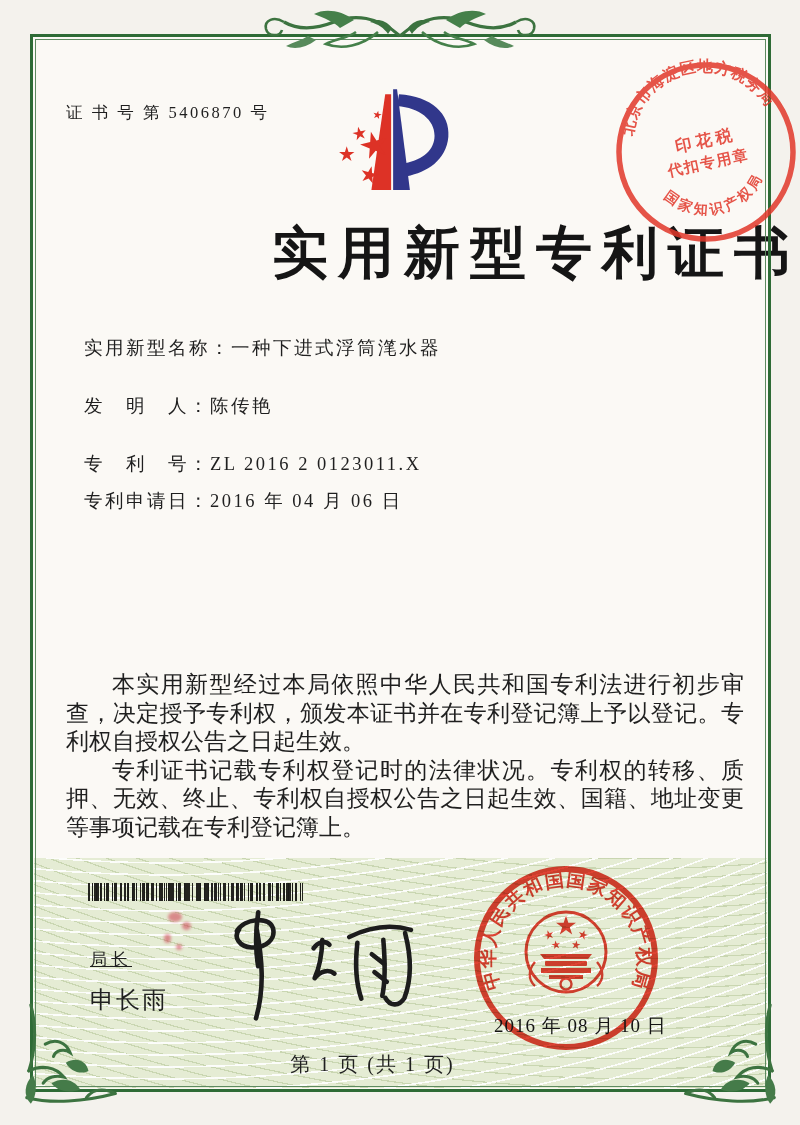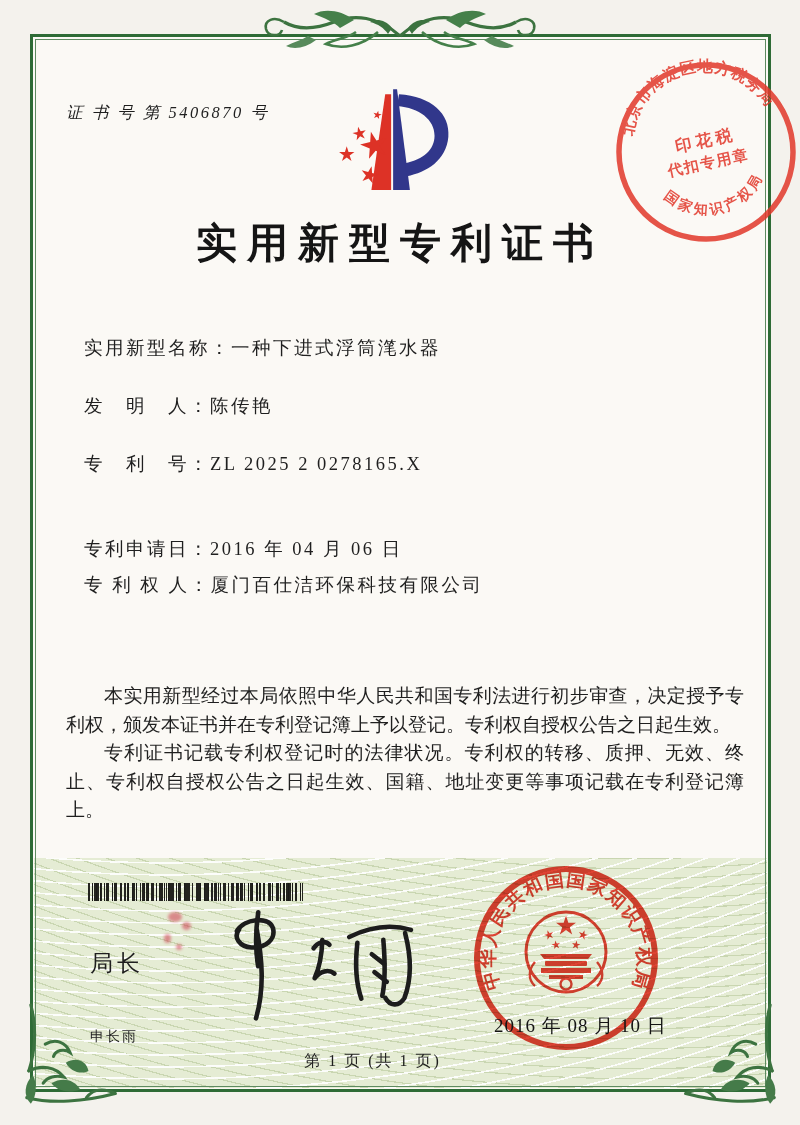--- a/index.html
+++ b/index.html
@@ -12,43 +12,43 @@
   .paper{position:absolute;left:33px;top:37px;right:32px;bottom:36px;background:#fbf9f5;}
   .cert-border{position:absolute;left:30px;top:34px;right:29px;bottom:33px;border:3px solid #2e6b36;z-index:2;pointer-events:none;}
   .cert-border .inner{position:absolute;left:2px;top:2px;right:2px;bottom:2px;border:1.5px solid #5d8a60;}
   .band{
     position:absolute;left:34px;right:33px;top:858px;bottom:37px;z-index:1;
     background-color:#e5ecd4;
     background-image:
       repeating-radial-gradient(circle at 18% -1400px, rgba(255,255,255,0.9) 0 1.6px, rgba(255,255,255,0) 1.6px 12px),
       repeating-radial-gradient(circle at 82% -1500px, rgba(173,192,142,0.5) 0 1.2px, rgba(173,192,142,0) 1.2px 10px);
   }
-  .cert-no{position:absolute;left:66px;top:102px;font-size:16.5px;letter-spacing:2.5px;font-style:italic;}
+  .cert-no{position:absolute;left:66px;top:102px;font-size:16.5px;letter-spacing:2.5px;}
   .logo{position:absolute;left:327px;top:84px;width:148px;height:134px;}
   .tax-stamp{position:absolute;left:608px;top:54px;width:196px;height:196px;transform:rotate(-12deg);opacity:.85;z-index:2;}
-  .title{position:absolute;left:0;right:0;top:216px;text-align:center;font-size:41px;font-weight:bold;letter-spacing:10px;color:#151515;}
+  .title{position:absolute;left:0;right:0;top:216px;text-align:right;font-size:56px;font-weight:bold;letter-spacing:10px;color:#151515;}
   .field{position:absolute;left:84px;font-size:18.5px;letter-spacing:2.5px;white-space:pre;}
-  .f0{top:335px}.f1{top:393px}.f2{top:451px}.f3{top:536px}.f4{top:572px}.f5{top:632px}
-  .body-text{position:absolute;left:66px;top:671px;width:678px;font-size:19px;line-height:28.6px;text-align:justify;margin-top:11px;}
+  .f0{top:335px}.f1{top:393px}.f2{top:451px}.f3{top:488px}.f4{top:572px}.f5{top:632px}
+  .body-text{position:absolute;left:66px;top:671px;width:678px;font-size:23px;line-height:28.6px;text-align:justify;}
   .body-text p{margin:0;text-indent:2em;}
   .barcode{
     position:absolute;left:88px;top:883px;width:215px;height:18px;z-index:3;
     background-image:
       repeating-linear-gradient(90deg,#23231f 0 1.5px,transparent 1.5px 6.5px),
       repeating-linear-gradient(90deg,#23231f 0 2.5px,transparent 2.5px 9px),
       repeating-linear-gradient(90deg,#1a1a18 0 1px,transparent 1px 4px);
   }
   .smudge{position:absolute;left:160px;top:908px;width:46px;height:52px;z-index:3;filter:blur(1.5px);opacity:.55;}
   .smudge i{position:absolute;background:#cf3a4e;border-radius:50%;}
-  .director-title{position:absolute;left:90px;top:948px;font-size:23px;letter-spacing:4px;z-index:3;}
-  .director-name{position:absolute;left:90px;top:984px;font-size:14px;letter-spacing:2px;z-index:3;margin-top:44px;}
+  .director-title{position:absolute;left:90px;top:948px;font-size:17px;letter-spacing:4px;z-index:3;text-decoration:underline;}
+  .director-name{position:absolute;left:90px;top:984px;font-size:24px;letter-spacing:2px;z-index:3;}
   .signature{position:absolute;left:222px;top:898px;width:200px;height:125px;z-index:4;transform:rotate(-2deg);}
   .seal{position:absolute;left:455px;top:854px;width:222px;height:212px;z-index:3;mix-blend-mode:multiply;opacity:.93;}
   .seal-date{position:absolute;left:494px;top:1013px;font-size:19px;letter-spacing:1px;z-index:5;color:#141414;}
-  .page-footer{position:absolute;left:0;right:55px;top:1051px;text-align:center;font-size:16px;letter-spacing:2px;z-index:3;}
+  .page-footer{position:absolute;left:0;right:55px;top:1051px;text-align:center;font-size:20px;letter-spacing:2px;z-index:3;}
   .ornament-top{position:absolute;left:258px;top:6px;width:284px;height:58px;z-index:3;}
   .corner{position:absolute;bottom:14px;width:104px;height:108px;z-index:3;}
   .corner.left{left:20px;}
   .corner.right{right:19px;transform:scaleX(-1);}
   .hidden-defs{position:absolute;width:0;height:0;}
 </style>
 </head>
 <body>
 
 <div class="stage">
@@ -136,23 +136,22 @@
       <textPath href="#tsBot" startOffset="50%">国家知识产权局</textPath>
     </text>
     <text x="98" y="92" font-size="16.5" font-weight="bold" fill="#e2382b" text-anchor="middle">印 花 税</text>
     <text x="98" y="114" font-size="15" font-weight="bold" fill="#e2382b" letter-spacing="1.5" text-anchor="middle">代扣专用章</text>
   </svg>
 
   <div class="title">实用新型专利证书</div>
 
   <div class="field f1"><span>发　明　人：</span><span>陈传艳</span></div>
   <div class="field f0"><span>实用新型名称：</span><span>一种下进式浮筒滗水器</span></div>
-  <div class="field f2"><span>专　利　号：</span><span>ZL 2025 2 0278165.X</span></div>
+  <div class="field f2"><span>专　利　号：</span><span>ZL 2016 2 0123011.X</span></div>
   <div class="field f3"><span>专利申请日：</span><span>2016 年 04 月 06 日</span></div>
-  <div class="field f4"><span>专 利 权 人：</span><span>厦门百仕洁环保科技有限公司</span></div>
 
   <div class="body-text">
     <p>本实用新型经过本局依照中华人民共和国专利法进行初步审查，决定授予专利权，颁发本证书并在专利登记簿上予以登记。专利权自授权公告之日起生效。</p>
     <p>专利证书记载专利权登记时的法律状况。专利权的转移、质押、无效、终止、专利权自授权公告之日起生效、国籍、地址变更等事项记载在专利登记簿上。</p>
   </div>
 
   <div class="barcode"></div>
 
   <div class="smudge">
     <i style="left:8px;top:4px;width:14px;height:10px;"></i>

